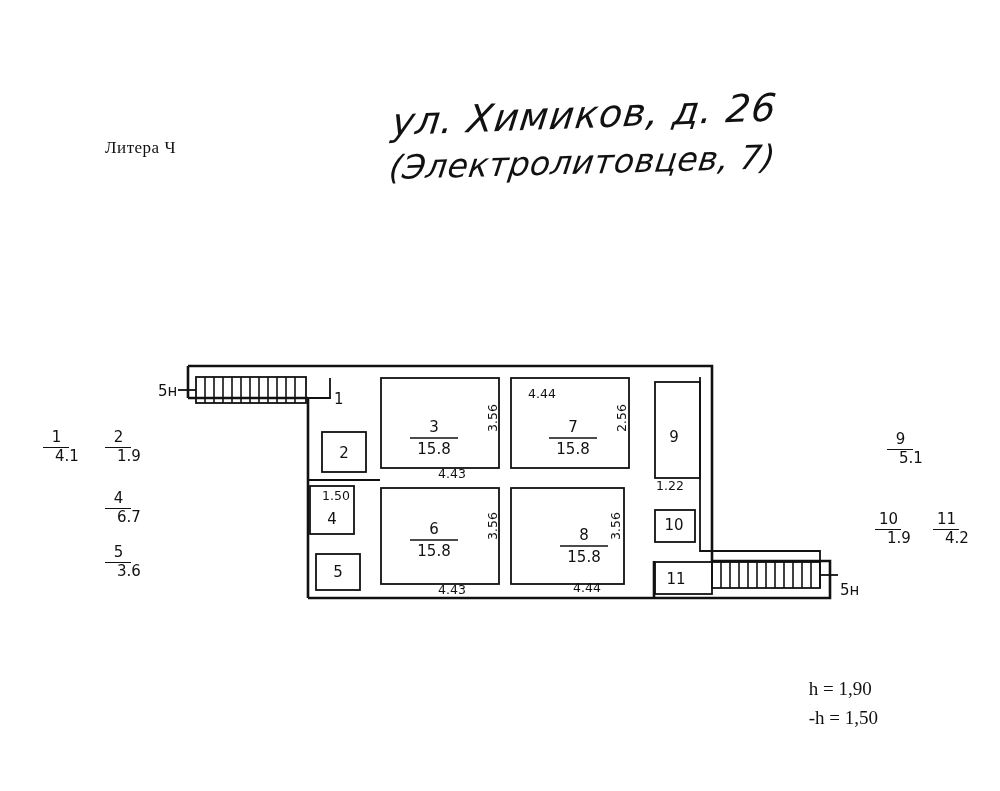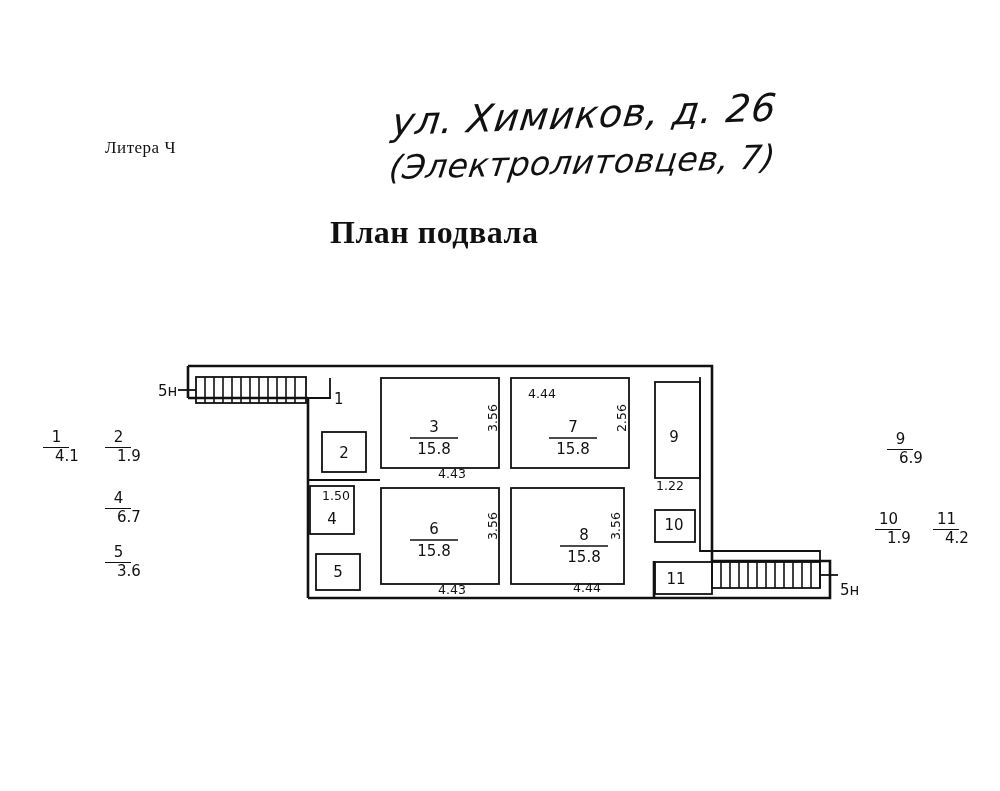--- a/index.html
+++ b/index.html
@@ -85,21 +85,20 @@
 </head>
 <body>
 
 <div class="page">
 
   <div class="litera">Литера  Ч</div>
 
   <div class="handwriting hw-line1">ул. Химиков, д. 26</div>
   <div class="handwriting hw-line2">(Электролитовцев, 7)</div>
 
-  <div class="plan-title">План подвала</div>
 
   <div class="frac" style="left:34px;top:430px;">
     <span class="num">1</span>
     <span class="bar"></span>
     <span class="den">4.1</span>
   </div>
   <div class="frac" style="left:96px;top:430px;">
     <span class="num">2</span>
     <span class="bar"></span>
     <span class="den">1.9</span>
@@ -111,33 +110,37 @@
   </div>
   <div class="frac" style="left:96px;top:545px;">
     <span class="num">5</span>
     <span class="bar"></span>
     <span class="den">3.6</span>
   </div>
 
   <div class="frac" style="left:878px;top:432px;">
     <span class="num">9</span>
     <span class="bar"></span>
-    <span class="den">6.9</span>
+    <span class="den">5.1</span>
   </div>
   <div class="frac" style="left:866px;top:512px;">
     <span class="num">10</span>
     <span class="bar"></span>
     <span class="den">1.9</span>
   </div>
   <div class="frac" style="left:924px;top:512px;">
     <span class="num">11</span>
     <span class="bar"></span>
     <span class="den">4.2</span>
   </div>
 
+  <div class="heights">
+    <div>h = 1,90</div>
+    <div>-h = 1,50</div>
+  </div>
 
   <svg class="plan" width="1000" height="791">
 
     <g>
       <path class="wall" d="M188,366 L712,366 L712,377 L830,377 L830,598 L654,598 L654,560
                             L310,598 L310,598" style="display:none"></path>
 
       <polyline class="wall" points="188,366 712,366 712,561 830,561 830,598 654,598 654,598"></polyline>
       <polyline class="wall" points="188,366 188,398"></polyline>
       <polyline class="wall" points="188,398 308,398"></polyline>

